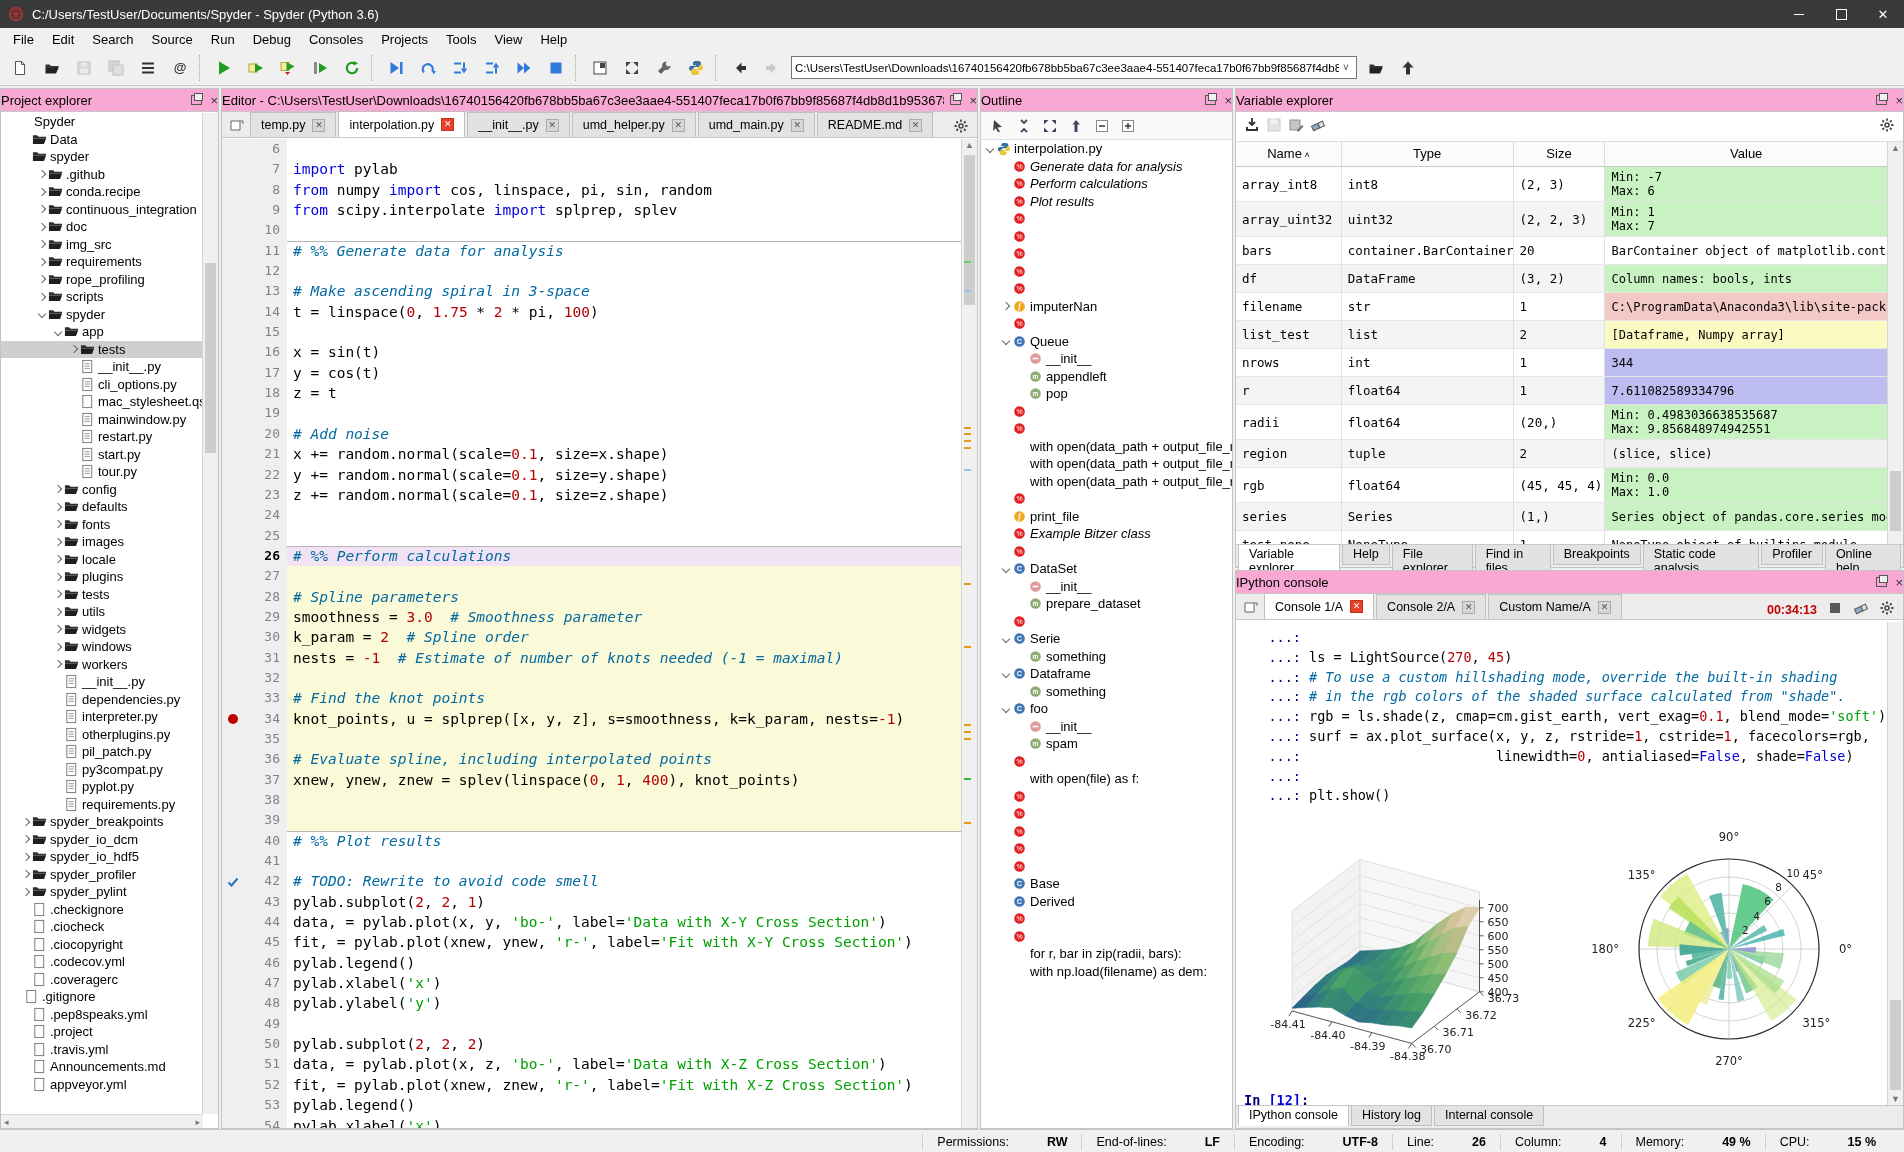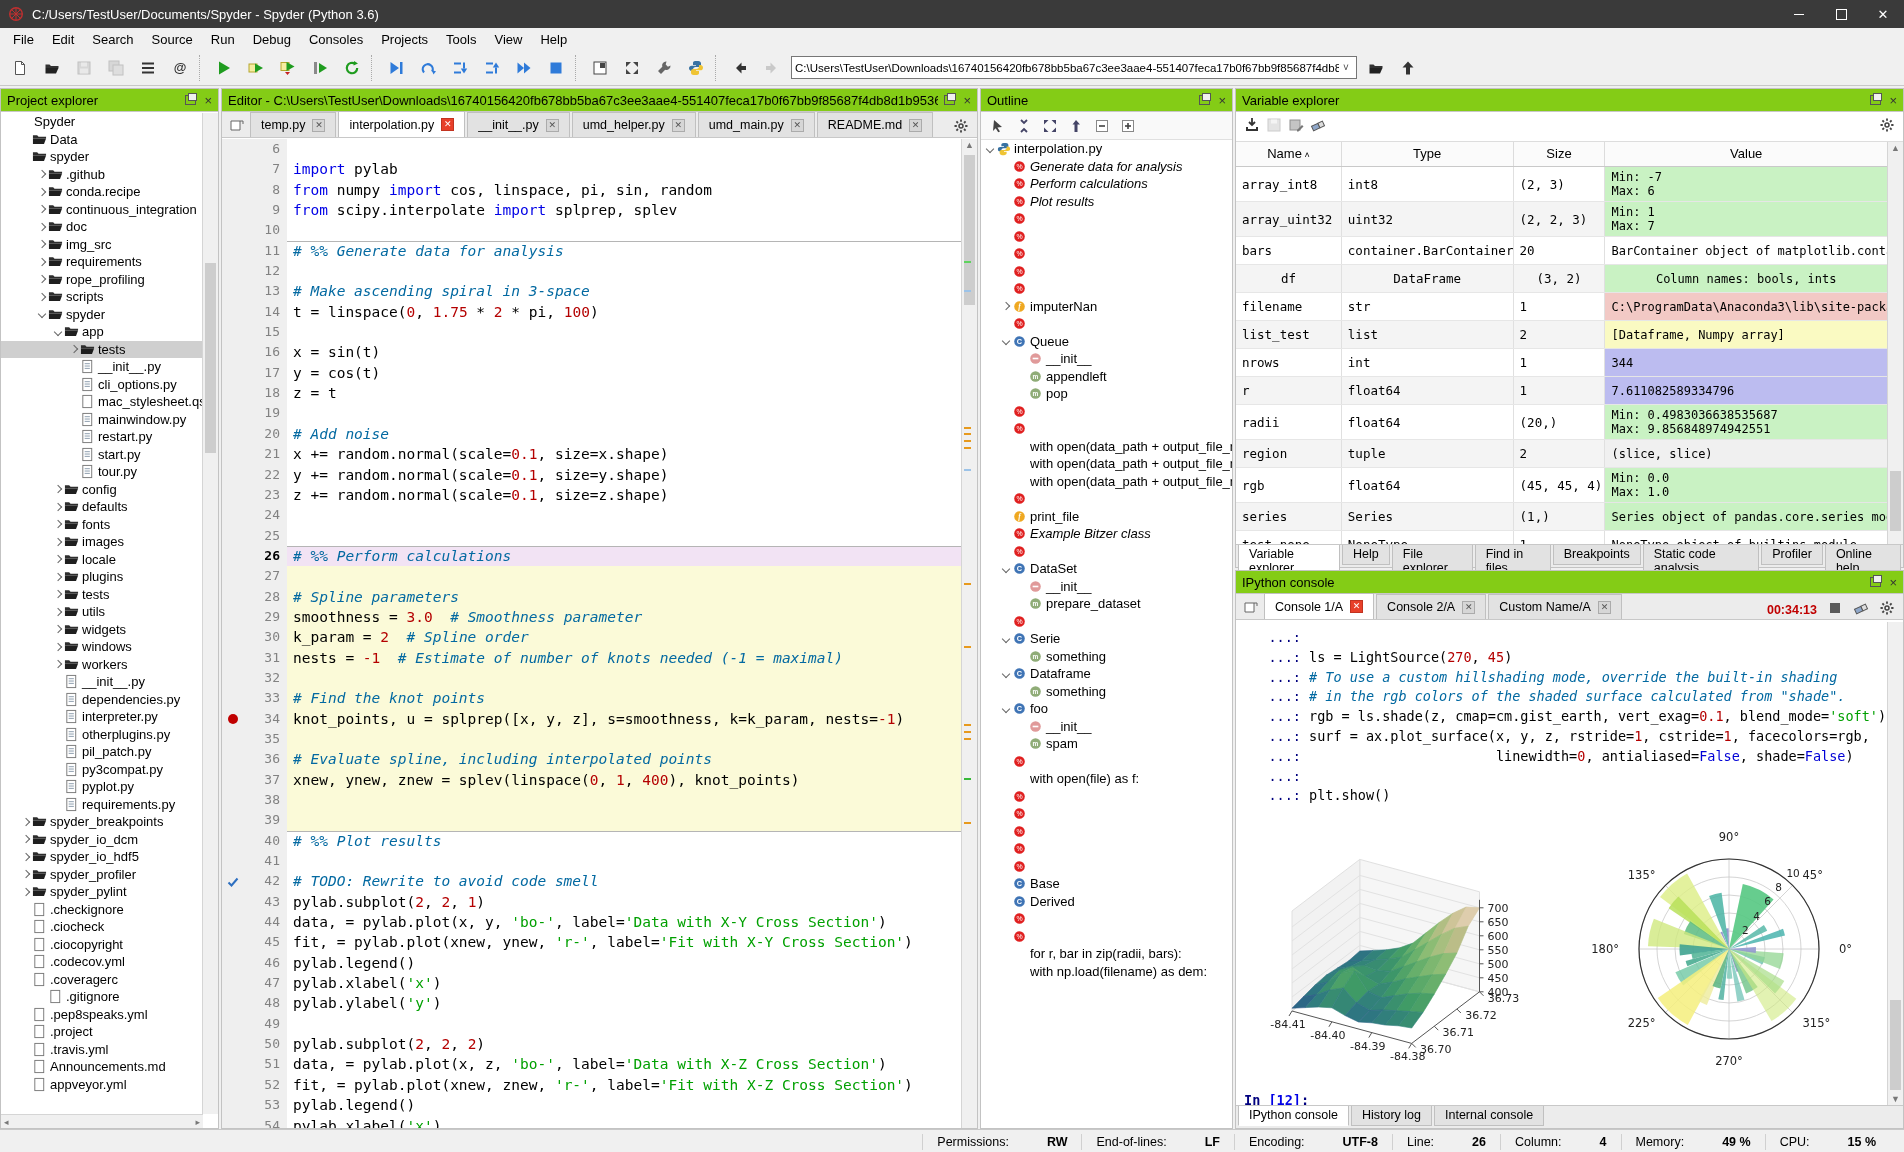--- a/index.html
+++ b/index.html
@@ -19,21 +19,21 @@
   .menu-item{padding:2px 9px;}
   .toolbar{left:0;top:50px;width:1904px;height:36px;display:flex;align-items:center;padding-left:4px;box-sizing:border-box;background:#f0f0f0;border-bottom:1px solid #c8c8c8;}
   .tbtn{width:30px;height:30px;display:flex;align-items:center;justify-content:center;border:1px solid transparent;border-radius:2px;}
   .tbtn.dis{opacity:.45;}
   .tsep{width:5px;height:26px;margin:0 3px;border-left:1px dotted #aaa;}
   .addr{display:flex;align-items:center;border:1px solid #767676;background:#fff;height:23px;width:566px;margin:0 3px;padding:0 3px;box-sizing:border-box;}
   .addr-text{white-space:nowrap;overflow:hidden;flex:1;font-size:11.5px;font-family:"Liberation Sans",sans-serif;}
   .addr-drop{width:14px;text-align:center;color:#444;font-size:10px;}
   
   .panel{position:absolute;background:#fff;border:1px solid #c3c3c3;box-sizing:border-box;}
-  .phead{height:23px;background:#84cc16;border-bottom:1px solid #c8c8c8;display:flex;align-items:center;padding:0 6px;box-sizing:border-box;}
+  .phead{height:23px;background:#f9a8d4;border-bottom:1px solid #c8c8c8;display:flex;align-items:center;padding:0 0;box-sizing:border-box;}
   .phead .ptitle{flex:1;white-space:nowrap;overflow:hidden;}
   .pico{display:flex;align-items:center;gap:8px;margin-left:6px;}
   .float-ic{width:9px;height:8px;border:1px solid #555;position:relative;}
   .float-ic:after{content:"";position:absolute;left:2px;top:-3px;width:7px;height:6px;border:1px solid #555;background:#f0f0f0;}
   .close-x{font-size:13px;color:#333;line-height:1;}
   
   .tree{overflow:hidden;font-size:13px;}
   .trow{display:flex;align-items:center;height:17.5px;white-space:nowrap;}
   .trow.sel{background:#cfcfcf;}
   .chev{width:10px;display:inline-flex;justify-content:center;flex:none;}
@@ -875,21 +875,21 @@
         </div>
         <div class="trow" style="padding-left: 20px;">
           <span class="chev "></span>
           <span class="ticon">
             <svg width="15" height="15" viewBox="0 0 16 16">
               <rect x="3" y="1.5" width="9.5" height="13" fill="#fff" stroke="#777"></rect>
             </svg>
           </span>
           <span class="tlabel">.coveragerc</span>
         </div>
-        <div class="trow" style="padding-left: 36px;">
+        <div class="trow" style="padding-left: 12px;">
           <span class="chev "></span>
           <span class="ticon">
             <svg width="15" height="15" viewBox="0 0 16 16">
               <rect x="3" y="1.5" width="9.5" height="13" fill="#fff" stroke="#777"></rect>
             </svg>
           </span>
           <span class="tlabel">.gitignore</span>
         </div>
         <div class="trow" style="padding-left: 20px;">
           <span class="chev "></span>
@@ -1642,21 +1642,21 @@
           </div>
         </div>
         <div class="vrow" style="height: 27px;">
           <div class="vcell vc3" style="width: 106px;">bars</div>
           <div class="vcell vc3" style="width: 172px;">container.BarContainer</div>
           <div class="vcell vc3" style="width: 92px;">20</div>
           <div class="vcell bg-w" style="width: 283px; font-size: 12px;">
             <div>BarContainer object of matplotlib.conta…</div>
           </div>
         </div>
-        <div class="vrow alt" style="height: 27px; text-align: center;">
+        <div class="vrow alt" style="height: 27px;">
           <div class="vcell vc3" style="width: 106px;">df</div>
           <div class="vcell vc3" style="width: 172px;">DataFrame</div>
           <div class="vcell vc3" style="width: 92px;">(3, 2)</div>
           <div class="vcell bg-g" style="width: 283px; font-size: 12px;">
             <div>Column names: bools, ints</div>
           </div>
         </div>
         <div class="vrow" style="height: 27px;">
           <div class="vcell vc3" style="width: 106px;">filename</div>
           <div class="vcell vc3" style="width: 172px;">str</div>

